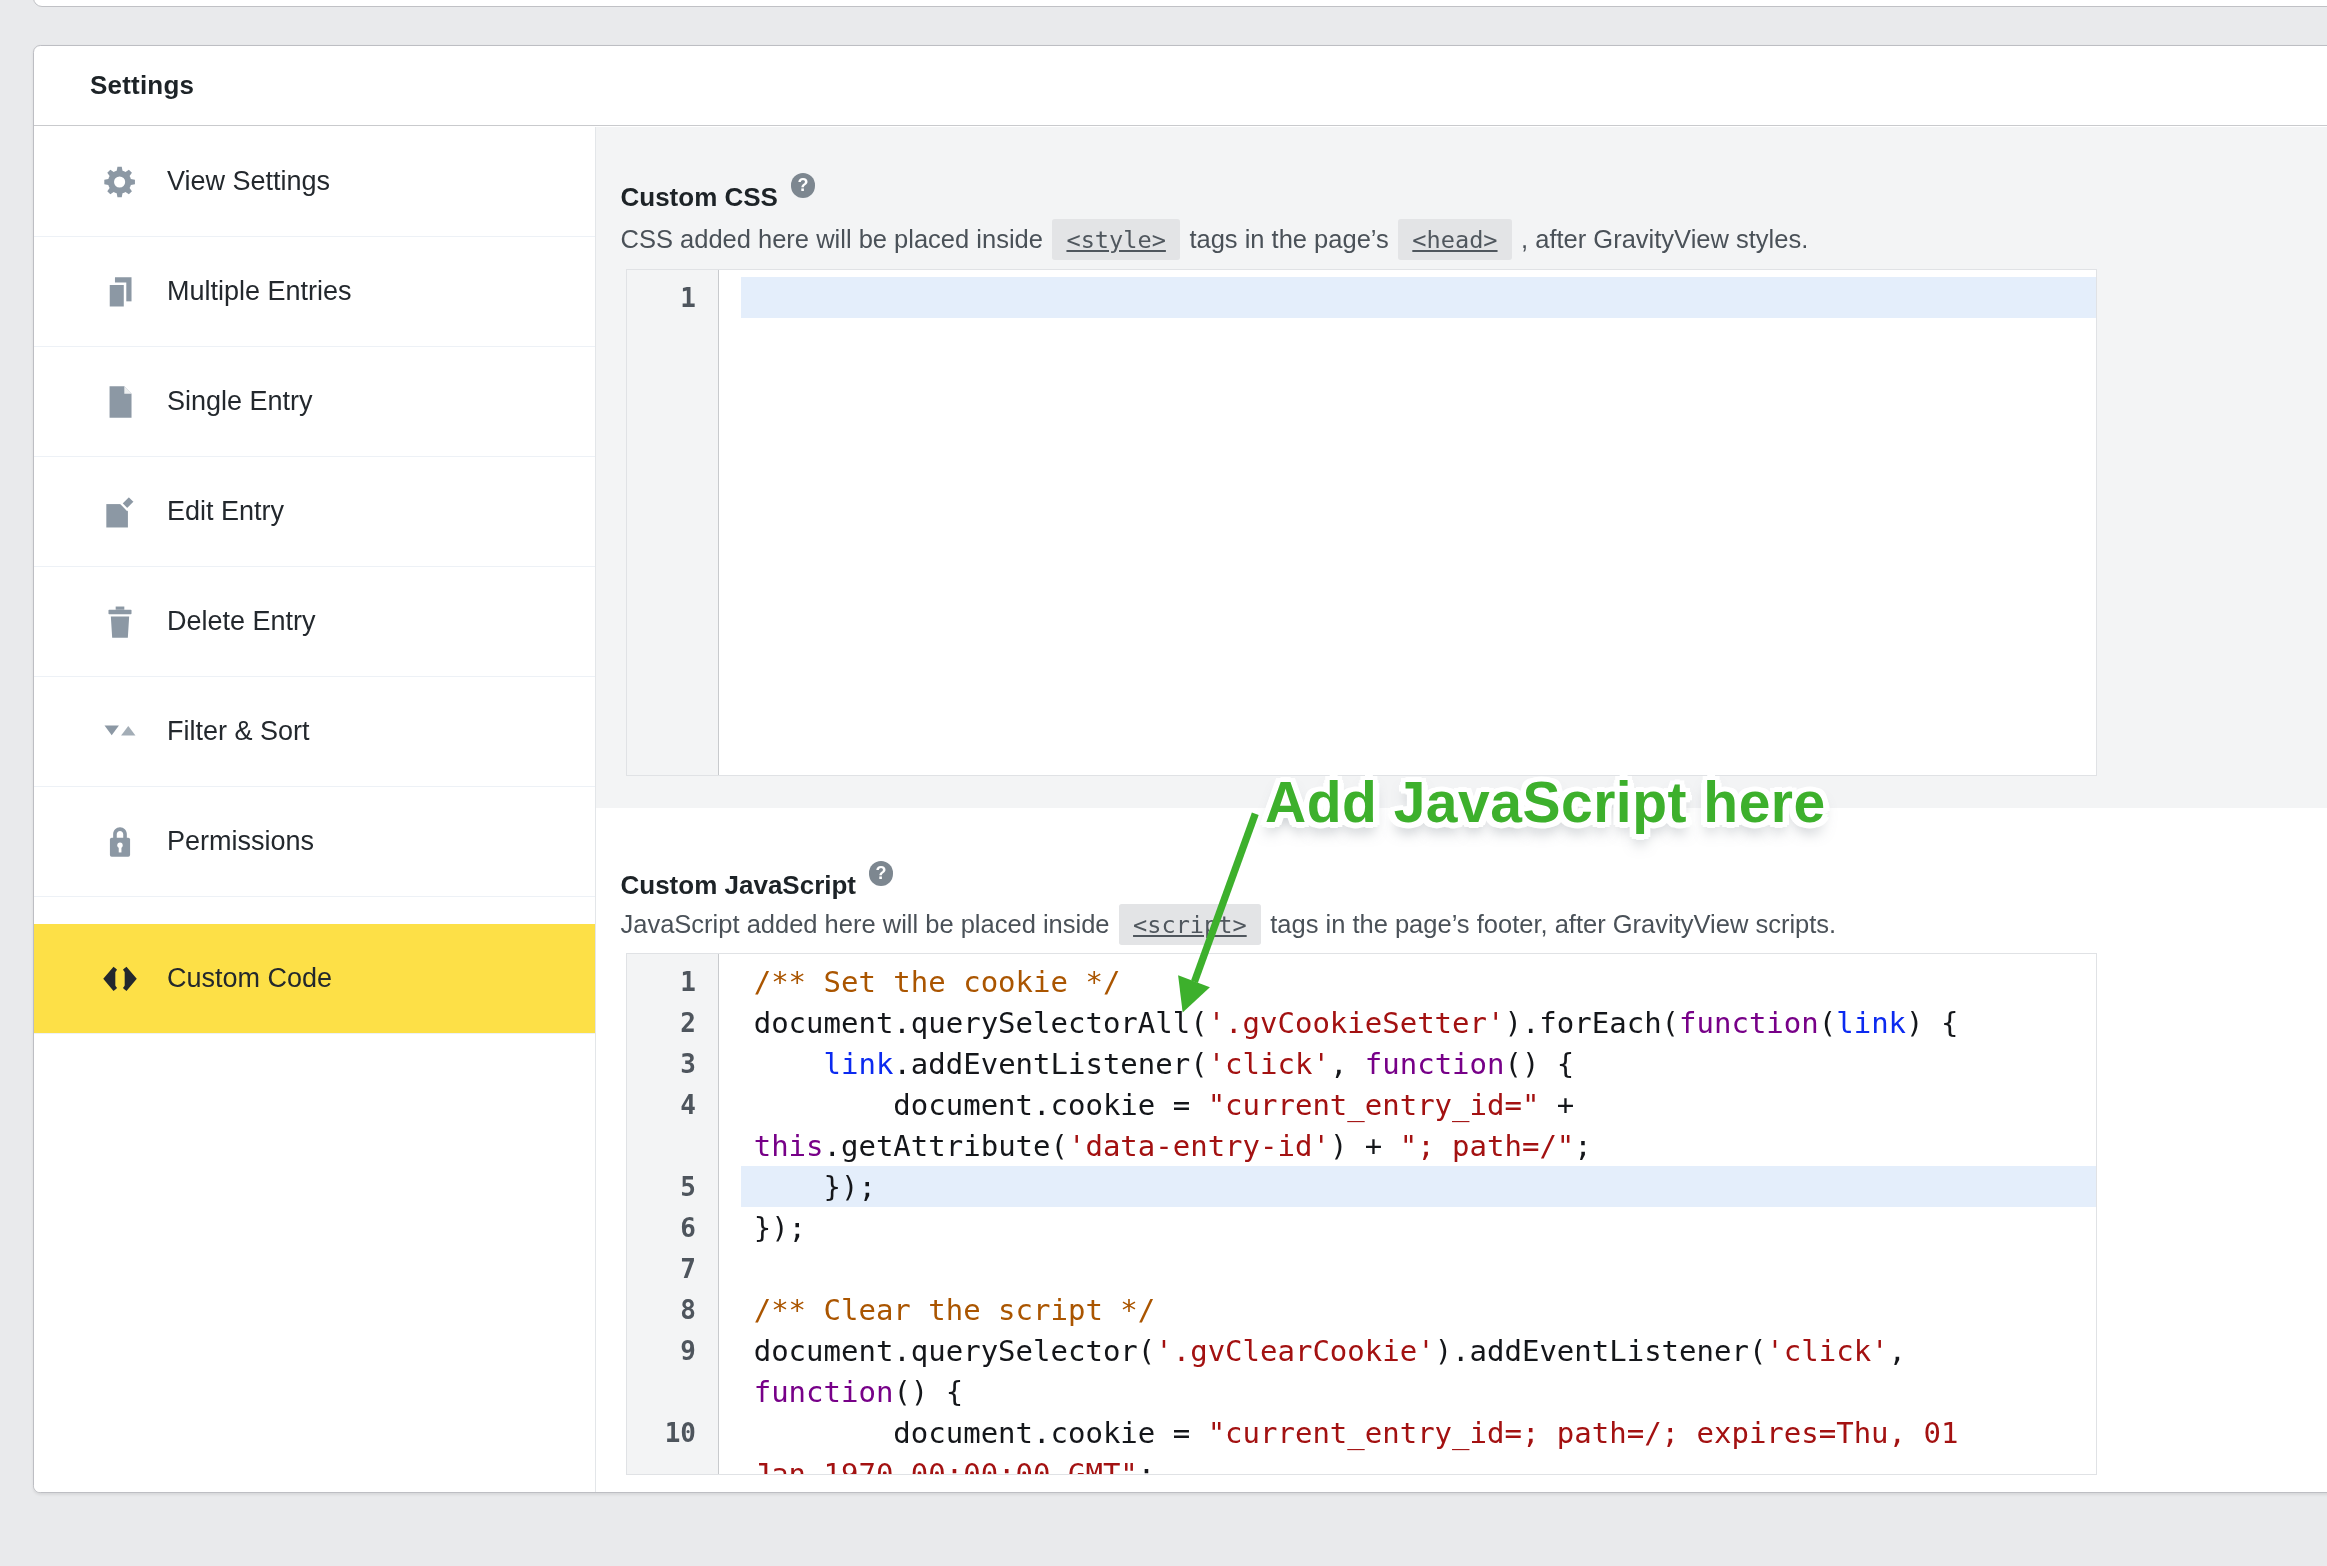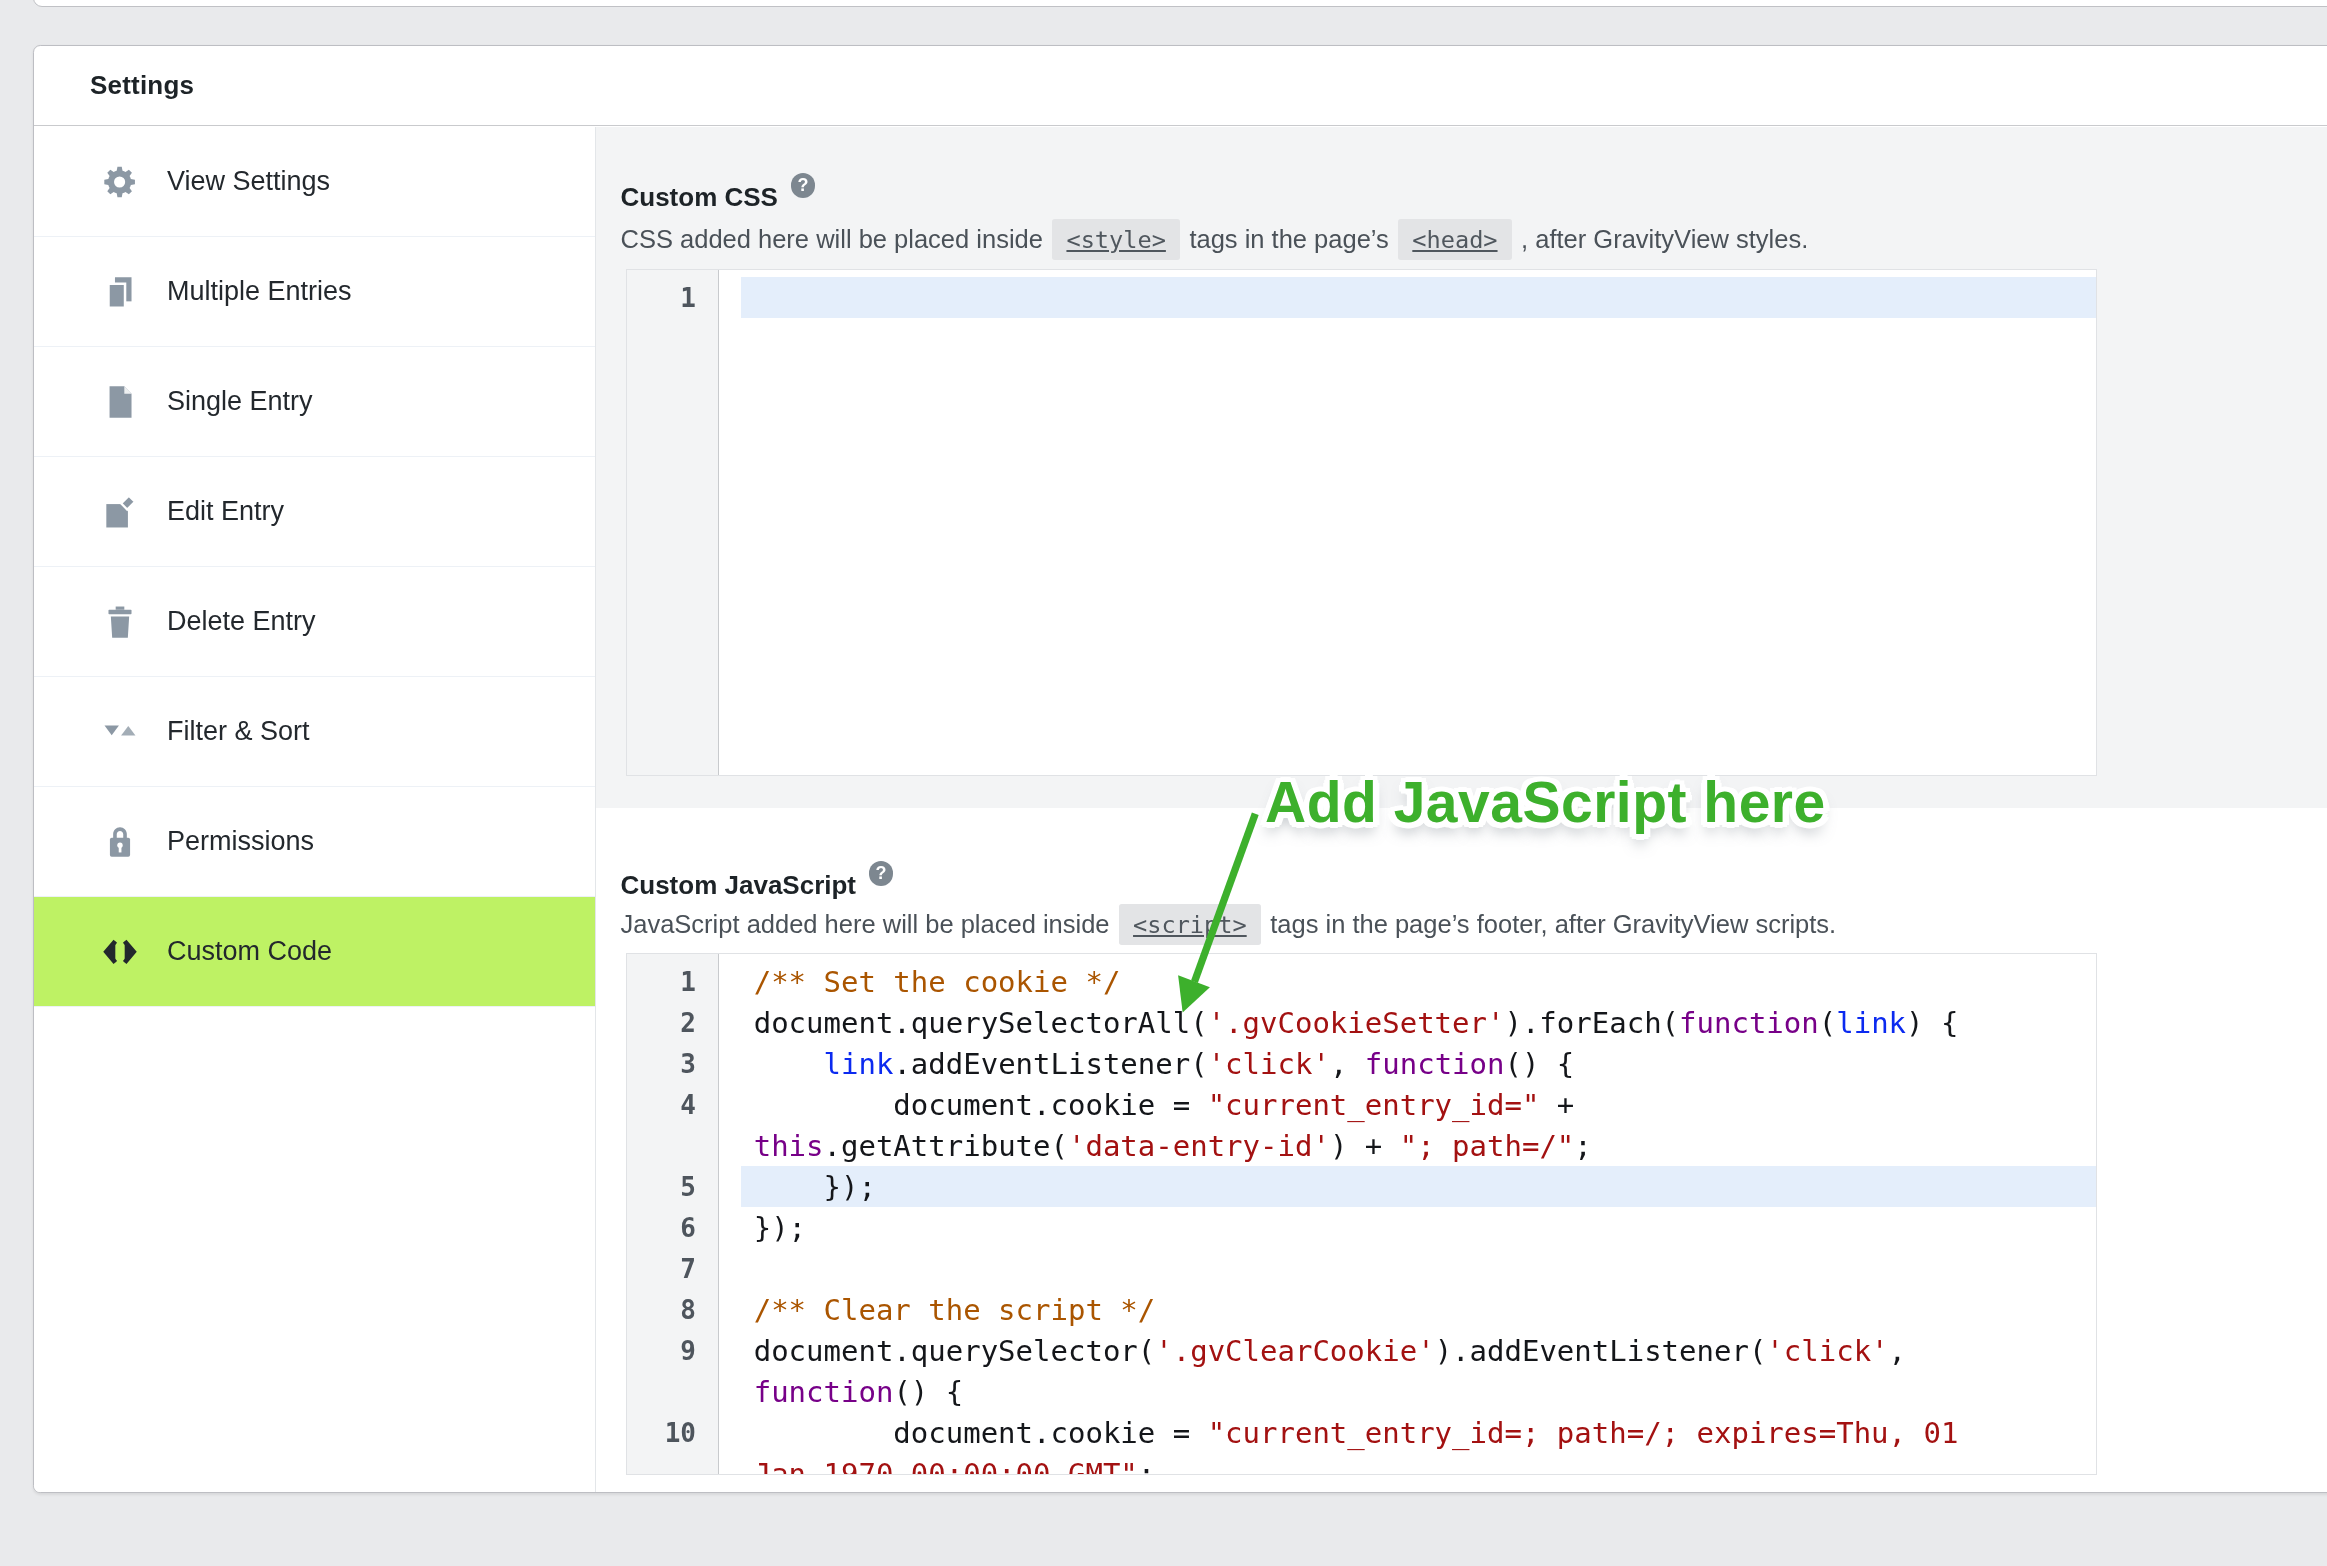--- a/index.html
+++ b/index.html
@@ -13,21 +13,21 @@
   
   .card{position:absolute;left:33px;top:45px;right:-9px;bottom:73px;background:#fff;
     border:0.9px solid #bdbec3;border-radius:7.3px;box-shadow:0 1.8px 2.7px rgba(0,0,0,.08);overflow:hidden;}
   .card-header{height:80px;border-bottom:0.9px solid #c9cacd;display:flex;align-items:center;padding-left:56px;box-sizing:border-box;}
   .card-title{font-size:26px;font-weight:700;color:#1d2327;letter-spacing:0.2px;}
   .card-body{position:absolute;top:81px;left:0;right:0;bottom:0;display:flex;}
 
   
   .sidebar{width:562px;flex:0 0 562px;background:#fff;border-right:0.9px solid #e3e6e9;box-sizing:border-box;}
   .nav-item{height:109px;display:flex;align-items:center;border-bottom:1.8px solid #edf1f6;position:relative;cursor:pointer;}
-  .nav-item.active{background:#bef264;}
+  .nav-item.active{background:#fde047;margin-top:27px;}
   .nav-icon{position:absolute;left:67px;width:38px;height:38px;display:flex;align-items:center;justify-content:center;}
   .nav-icon svg{width:36px;height:36px;fill:#8c98a4;}
   .nav-item.active .nav-icon svg{fill:#23282d;stroke:#23282d;}
   .nav-label{position:absolute;left:133px;font-size:27px;color:#23282d;}
 
   
   .panel{position:relative;flex:1;background:#fff;}
   .gray-zone{position:absolute;left:0;top:0;right:0;height:681px;background:#f3f4f5;}
 
   .sec-head{position:absolute;left:24.5px;height:51px;display:flex;align-items:center;}

